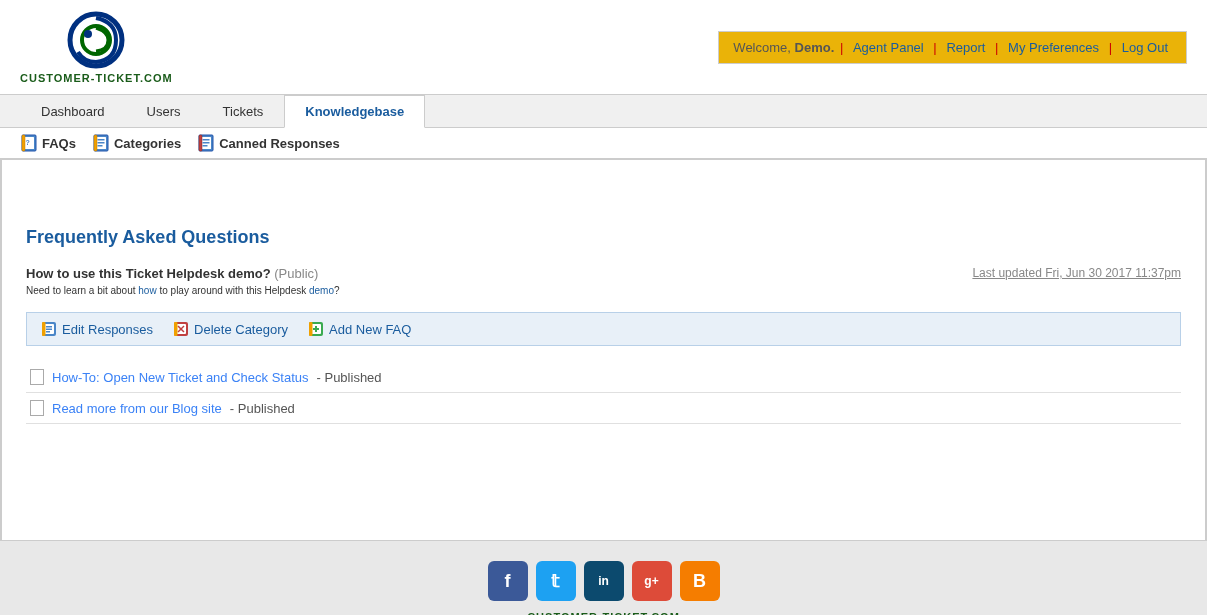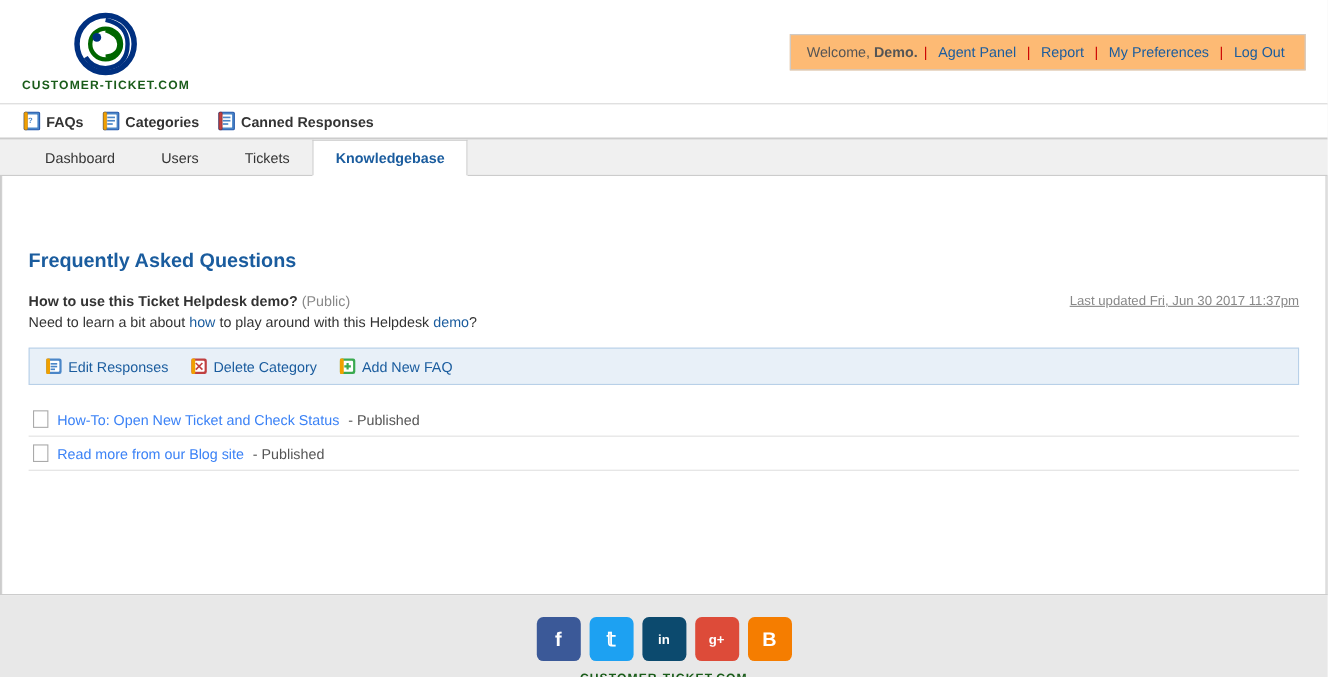--- a/index.html
+++ b/index.html
@@ -29,21 +29,21 @@
       color: #1a5c1a;
       letter-spacing: 1px;
       text-transform: uppercase;
       margin-top: 2px;
     }
     #top-nav {
       font-size: 13px;
       color: #555;
       border: 1px solid #ccc;
       padding: 8px 14px;
-      background: #fdba74;
+      background: #eab308;
     }
     #top-nav a {
       color: #1a5c9e;
       text-decoration: none;
       margin: 0 4px;
     }
     #top-nav .separator { color: #c00; margin: 0 2px; }
     #top-nav .username { font-weight: bold; }
 
     
@@ -126,21 +126,21 @@
       color: #888;
     }
     .faq-last-updated {
       float: right;
       color: #888;
       font-size: 12px;
       text-decoration: underline;
     }
     .faq-description {
       color: #333;
-      font-size: 13px;
+      font-size: 10px;
       margin-top: 4px;
     }
     .faq-description a { color: #1a5c9e; text-decoration: none; }
 
     
     .action-bar {
       background: #e8f0f8;
       border: 1px solid #b8d0e8;
       padding: 8px 14px;
       margin: 16px 0;
@@ -248,20 +248,27 @@
       <span>Welcome, </span><span class="username">Demo.</span>
       <span class="separator">|</span>
       <a>Agent Panel</a>
       <span class="separator">|</span>
       <a>Report</a>
       <span class="separator">|</span>
       <a>My Preferences</a>
       <span class="separator">|</span>
       <a>Log Out</a>
     </div>
+  </div>
+
+  <div id="main-nav">
+    <a class="nav-tab">Dashboard</a>
+    <a class="nav-tab">Users</a>
+    <a class="nav-tab">Tickets</a>
+    <a class="nav-tab active">Knowledgebase</a>
   </div>
 
   <div id="sub-nav">
     <a class="sub-nav-item">
 
       <svg width="18" height="18" viewBox="0 0 18 18">
         <rect x="2" y="1" width="14" height="16" rx="1" fill="#4a86c8" stroke="#2255aa" stroke-width="1"></rect>
         <rect x="4" y="3" width="10" height="12" rx="0.5" fill="#fff"></rect>
         <rect x="2" y="1" width="3" height="16" rx="1" fill="#f0a000" stroke="#c07800" stroke-width="0.5"></rect>
         <text x="5.5" y="11" font-size="7" font-weight="bold" fill="#4a86c8">?</text>
@@ -285,27 +292,20 @@
         <rect x="4" y="3" width="10" height="12" rx="0.5" fill="#fff"></rect>
         <rect x="2" y="1" width="3" height="16" rx="1" fill="#c04040" stroke="#802020" stroke-width="0.5"></rect>
         <rect x="5.5" y="5" width="7" height="1.5" fill="#4a86c8"></rect>
         <rect x="5.5" y="8" width="7" height="1.5" fill="#4a86c8"></rect>
         <rect x="5.5" y="11" width="5" height="1.5" fill="#4a86c8"></rect>
       </svg>
       <span>Canned Responses</span>
     </a>
   </div>
 
-  <div id="main-nav">
-    <a class="nav-tab">Dashboard</a>
-    <a class="nav-tab">Users</a>
-    <a class="nav-tab">Tickets</a>
-    <a class="nav-tab active">Knowledgebase</a>
-  </div>
-
   <div id="content-wrapper">
     <div id="content">
       <div class="page-title">Frequently Asked Questions</div>
 
       <div class="faq-entry">
         <div>
           <span class="faq-last-updated">Last updated Fri, Jun 30 2017 11:37pm</span>
           <span class="faq-question">
             <span>How to use this Ticket Helpdesk demo?</span>
             <span class="visibility">(Public)</span>

